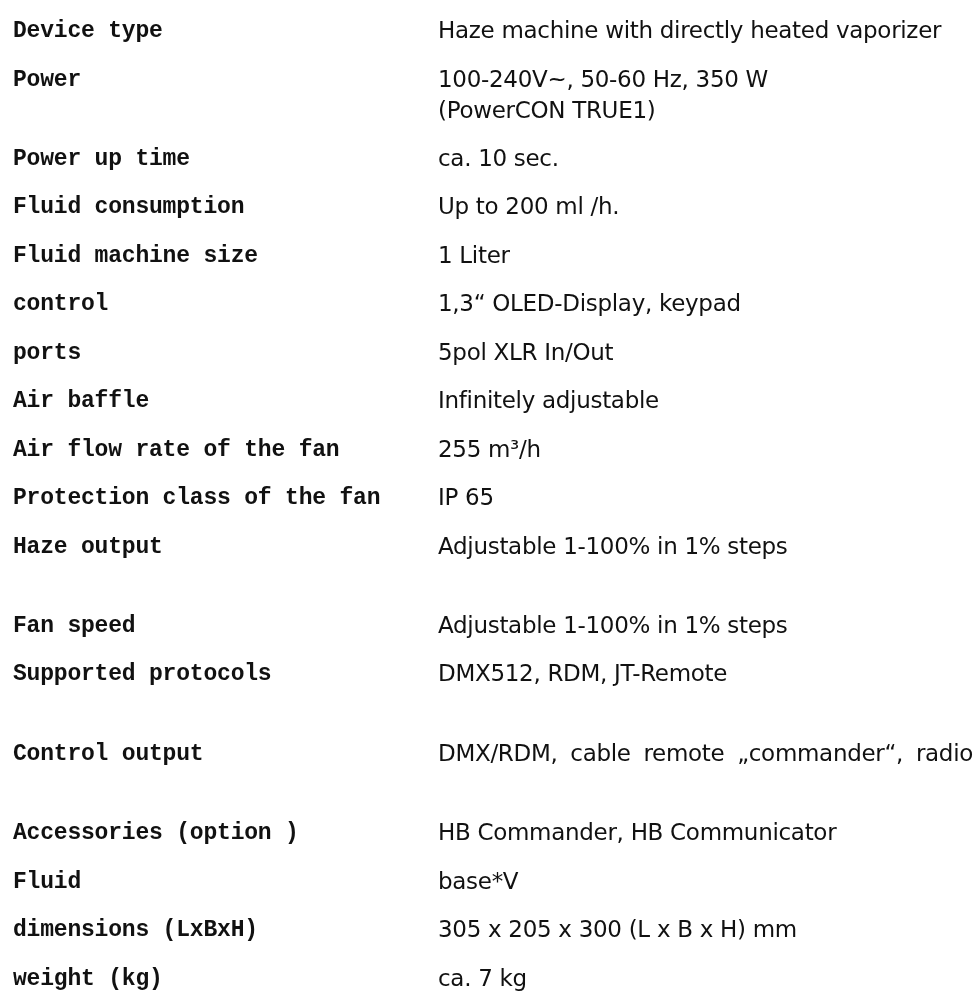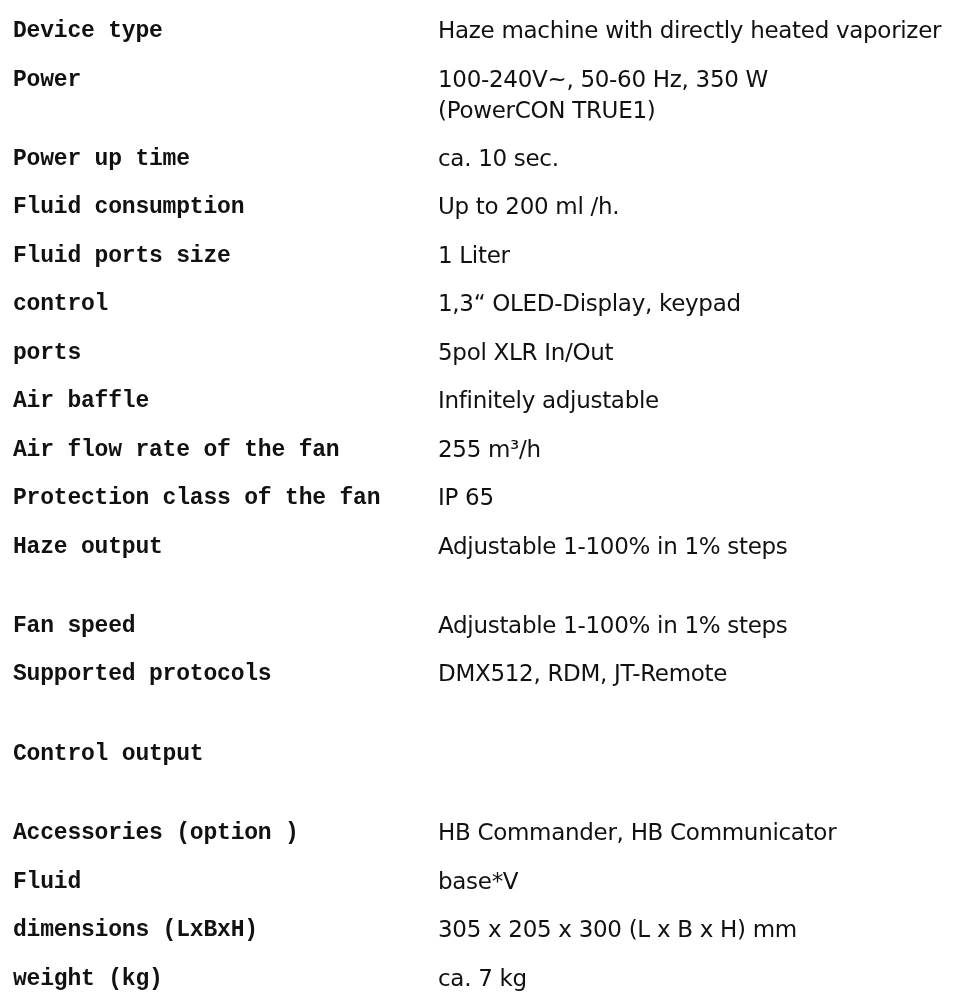--- a/index.html
+++ b/index.html
@@ -44,21 +44,21 @@
         <span class="line">ca. 10 sec.</span>
       </span>
   </div>
   <div class="row" style="top:191px">
     <span class="label">Fluid consumption</span>
     <span class="value">
         <span class="line">Up to 200 ml /h.</span>
       </span>
   </div>
   <div class="row" style="top:240px">
-    <span class="label">Fluid ports size</span>
+    <span class="label">Fluid machine size</span>
     <span class="value">
         <span class="line">1 Liter</span>
       </span>
   </div>
   <div class="row" style="top:288px">
     <span class="label">control</span>
     <span class="value">
         <span class="line">1,3“ OLED-Display, keypad</span>
       </span>
   </div>
@@ -100,20 +100,21 @@
   </div>
   <div class="row" style="top:658px">
     <span class="label">Supported protocols</span>
     <span class="value">
         <span class="line">DMX512, RDM, JT-Remote</span>
       </span>
   </div>
   <div class="row" style="top:738px">
     <span class="label">Control output</span>
     <span class="value justify">
+      <span class="line">DMX/RDM, cable remote „commander“, radio</span>
     </span>
   </div>
   <div class="row" style="top:817px">
     <span class="label">Accessories (option )</span>
     <span class="value">
         <span class="line">HB Commander, HB Communicator</span>
       </span>
   </div>
   <div class="row" style="top:866px">
     <span class="label">Fluid</span>

